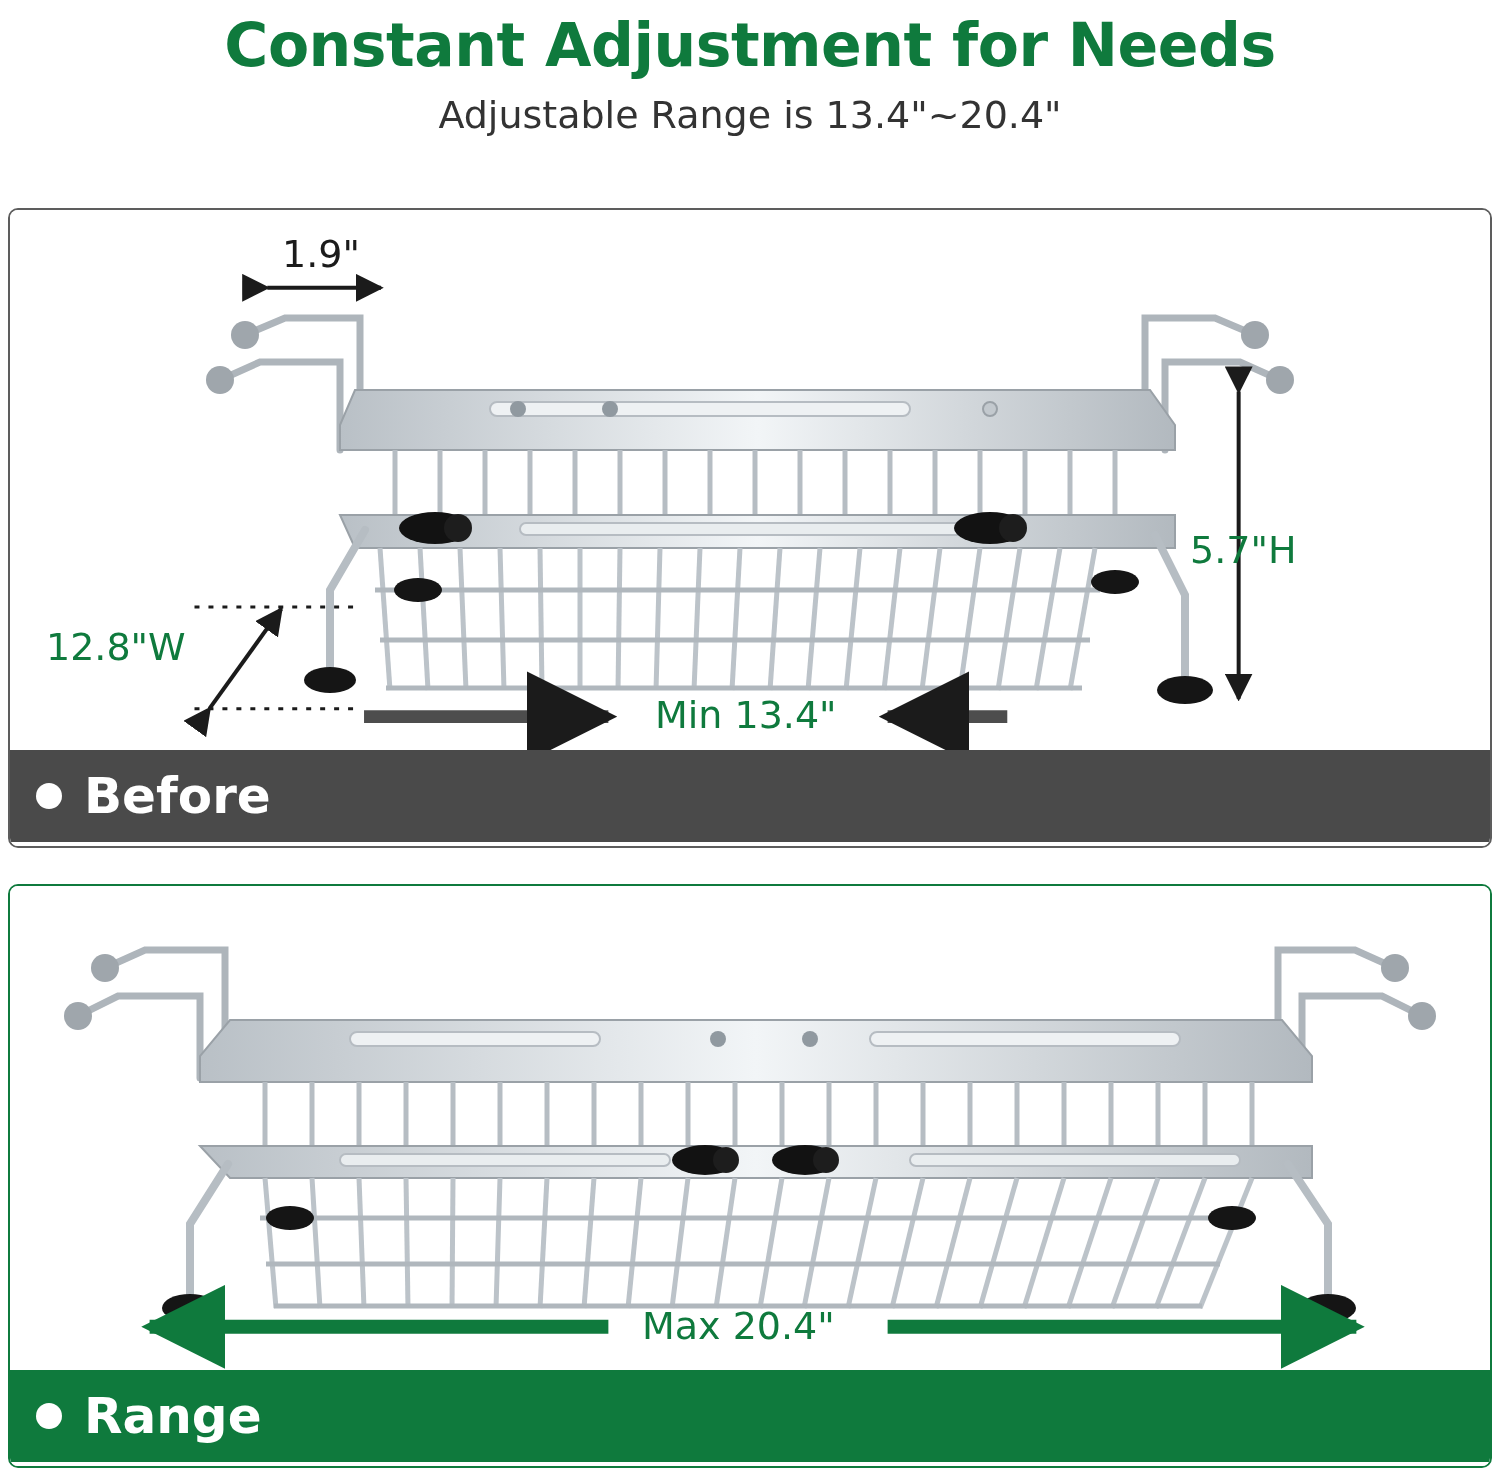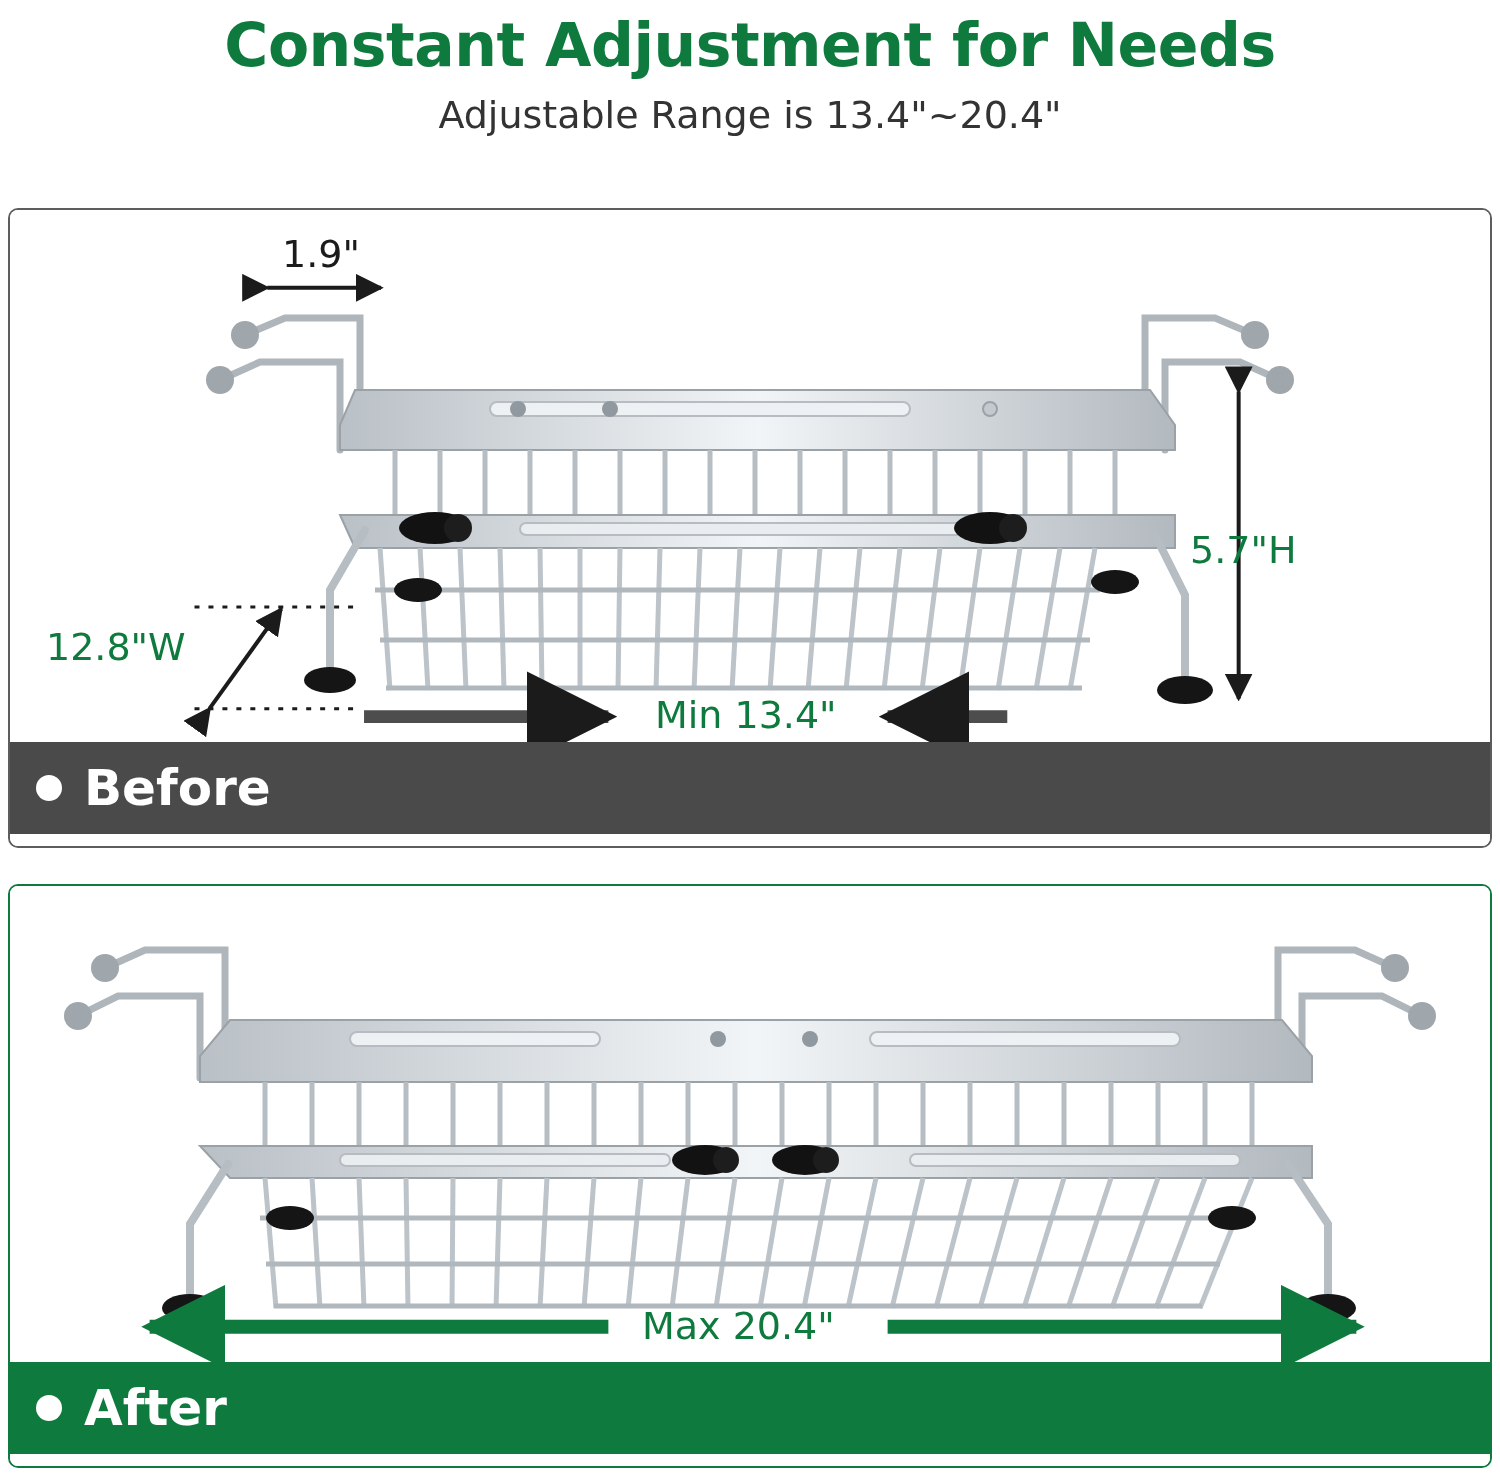--- a/index.html
+++ b/index.html
@@ -37,21 +37,21 @@
     overflow: hidden;
     background: #ffffff;
   }
   .panel-before { top: 208px; height: 640px; border: 2px solid #5d5d5d; }
   .panel-after  { top: 884px; height: 584px; border: 2px solid #0f7a3d; }
 
   .panel-stage { position: relative; width: 100%; height: 100%; background: #fff; }
 
   .panel-footer {
     position: absolute;
-    left: 0; right: 0; bottom: 12px;
+    left: 0; right: 0; bottom: 4px;
     height: 92px;
     display: flex;
     align-items: center;
     padding-left: 26px;
     color: #ffffff;
   }
   .footer-before { background: #4a4a4a; }
   .footer-after  { background: #0f7a3d; }
   .footer-dot {
     width: 26px; height: 26px; border-radius: 50%;
@@ -342,18 +342,18 @@
           </marker>
         </defs>
         <line x1="600" y1="442" x2="140" y2="442" stroke="#0f7a3d" stroke-width="14" marker-end="url(#arrG)"></line>
         <line x1="880" y1="442" x2="1350" y2="442" stroke="#0f7a3d" stroke-width="14" marker-end="url(#arrG)"></line>
       </svg>
 
       <div class="meas" style="left:632px; top:418px;">Max 20.4"</div>
 
       <div class="panel-footer footer-after">
         <div class="footer-dot"></div>
-        <div class="footer-label">After</div>
+        <div class="footer-label">Range</div>
       </div>
     </div>
   </div>
 
 </div>
 
 </body></html>

